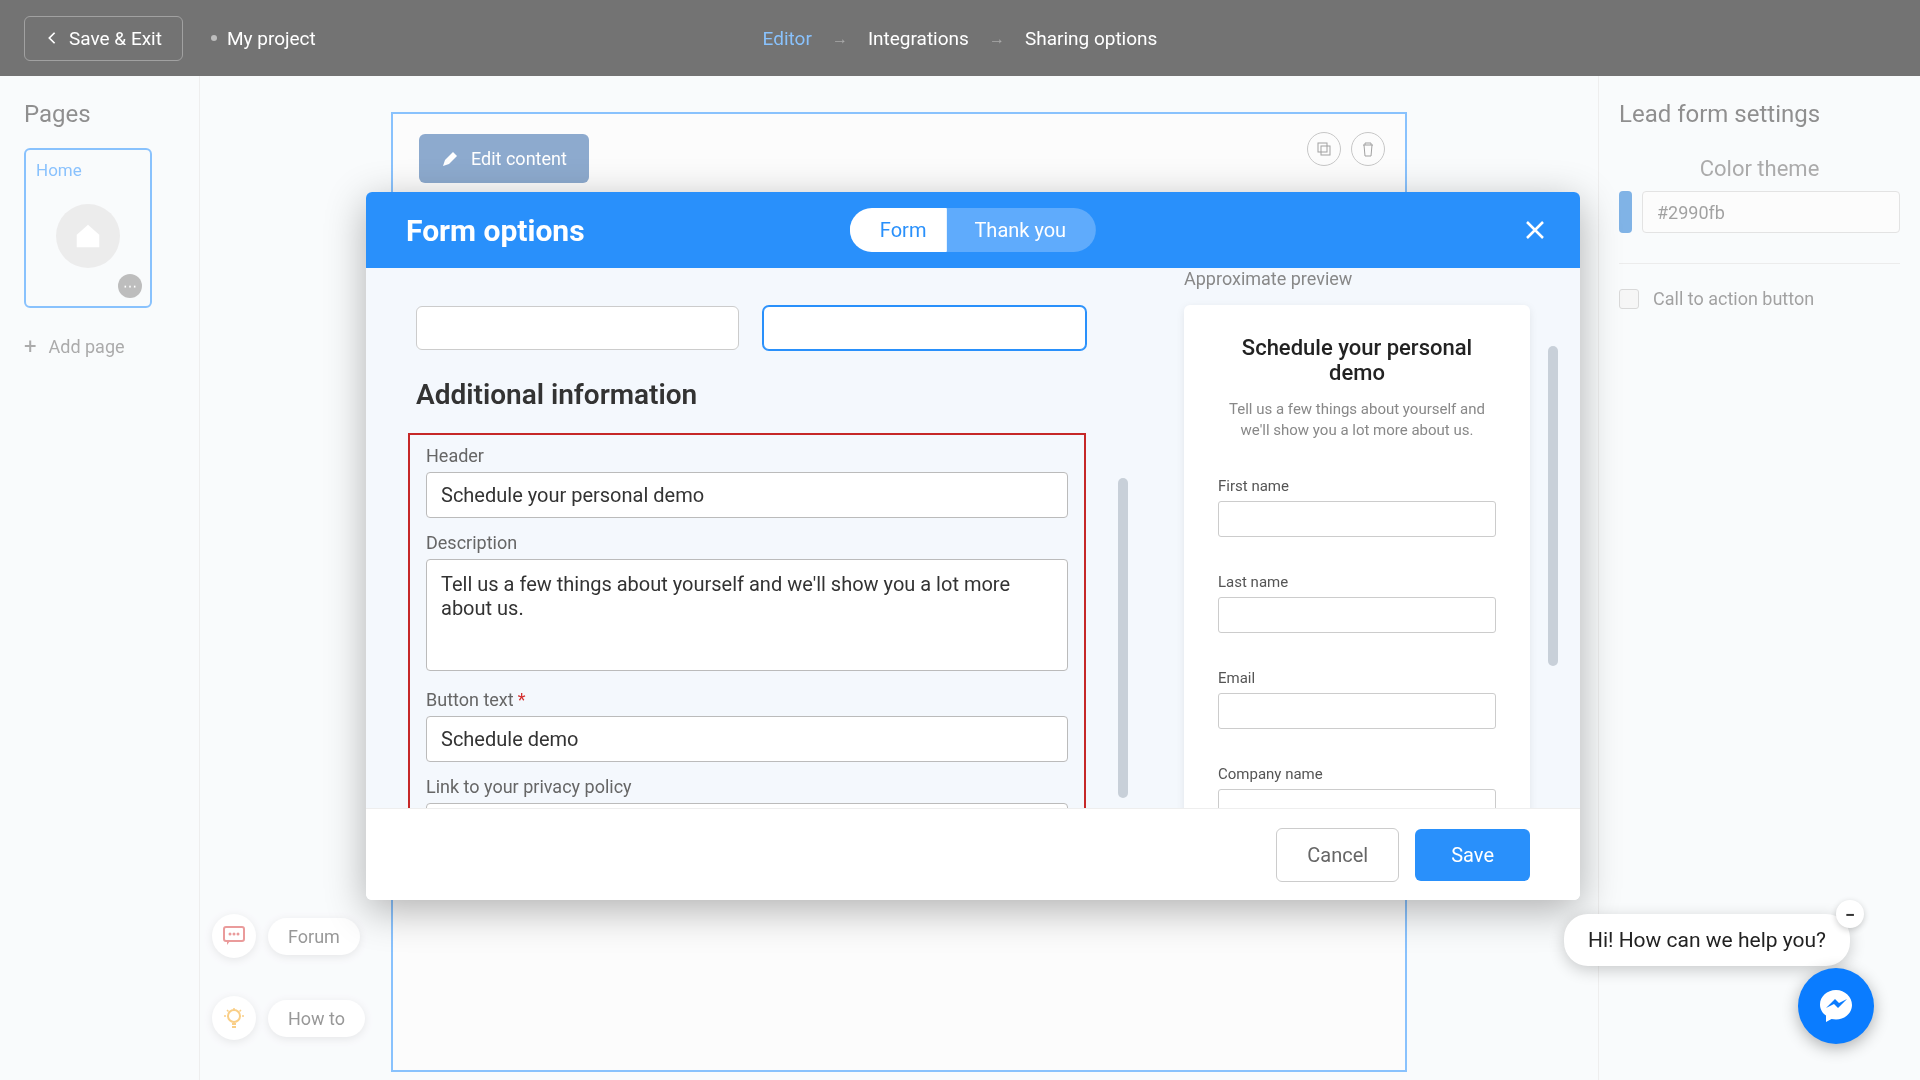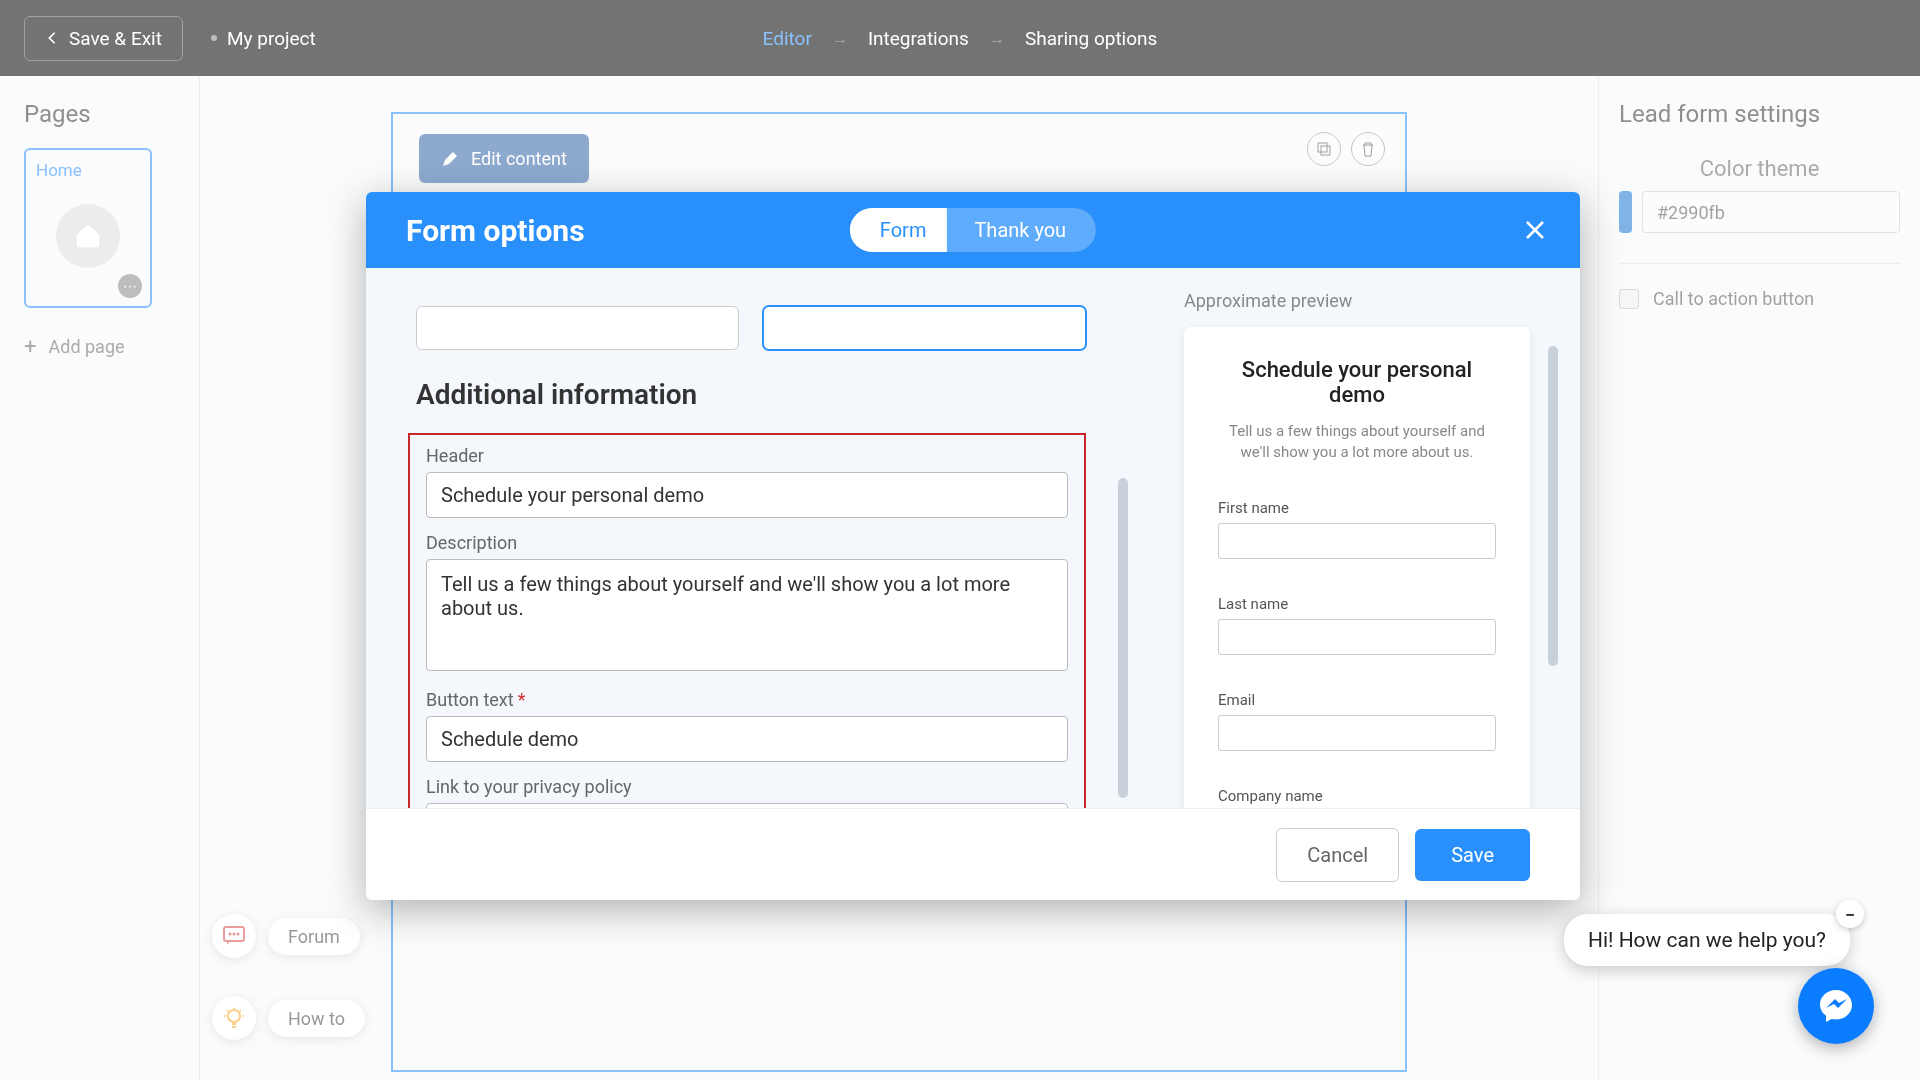--- a/index.html
+++ b/index.html
@@ -69,21 +69,21 @@
 .fields-input-row { display:flex; gap: 24px; margin-bottom: 20px; }
 .pill-input { flex:1; height: 44px; background:#fff; border:1px solid #ccc; border-radius: 6px; }
 
 .section-title { font-size: 28px; color: #333; font-weight: 600; margin: 28px 0 22px 0; }
 .red-box { border: 2px solid #c62828; padding: 10px 16px 14px 16px; margin-left: -8px; }
 .field-label { font-size: 18px; color: #666; margin-bottom: 6px; margin-top: 14px; }
 .field-label .star { color: #d32f2f; margin-left: 4px; }
 .text-input { width: 100%; height: 46px; border: 1px solid #bbb; border-radius: 4px; padding: 0 14px; font-size: 20px; color: #333; background: #fff; }
 .textarea-input { width: 100%; height: 112px; border: 1px solid #bbb; border-radius: 4px; padding: 12px 14px; font-size: 20px; color: #333; background: #fff; resize: none; font-family: inherit; }
 
-.preview-col { flex: 1; padding: 22px 50px 0 48px; }
+.preview-col { flex: 1; padding: 0 50px 0 48px; }
 .preview-label { color: #888; font-size: 18px; margin-bottom: 16px; }
 .preview-card { background: #fff; border-radius: 6px; padding: 30px 34px; box-shadow: 0 2px 8px rgba(0,0,0,0.08); }
 .preview-card h3 { text-align: center; font-size: 22px; color: #222; font-weight: 500; margin-bottom: 14px; }
 .preview-card p { text-align: center; color: #888; font-size: 15px; line-height: 1.4; margin-bottom: 24px; }
 .preview-field { margin-bottom: 18px; }
 .preview-field label { display: block; font-size: 15px; color: #555; margin-bottom: 6px; margin-top: 36px; }
 .preview-field input { width: 100%; height: 36px; border: 1px solid #ccc; border-radius: 3px; background: #fff; }
 
 .modal-footer { height: 92px; background: #fff; border-top: 1px solid #eee; display: flex; justify-content: flex-end; align-items: center; padding: 16px 50px; gap: 16px; }
 .btn-cancel { border: 1px solid #ccc; border-radius: 6px; padding: 14px 30px; color: #666; font-size: 20px; cursor: pointer; background: #fff; }

